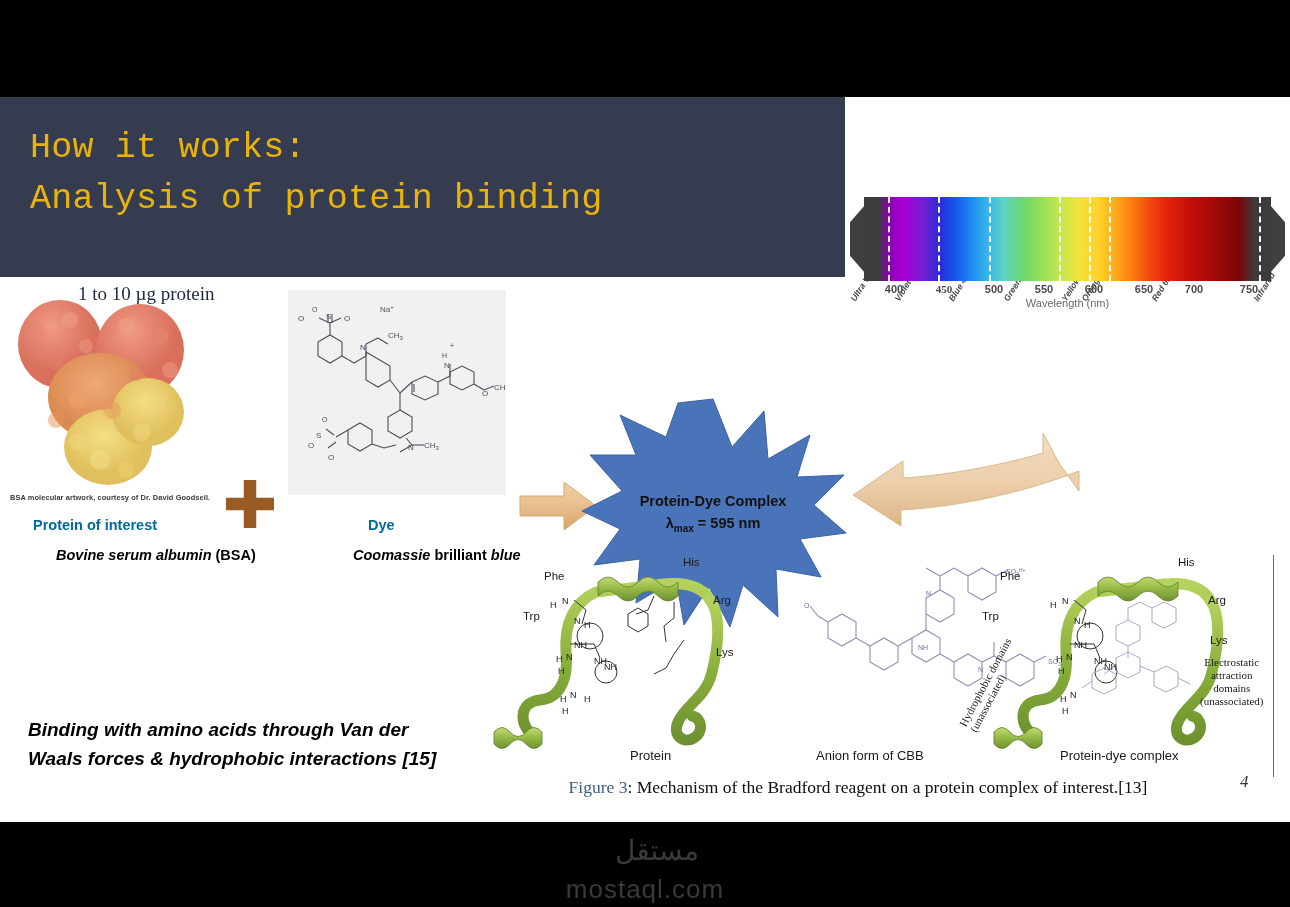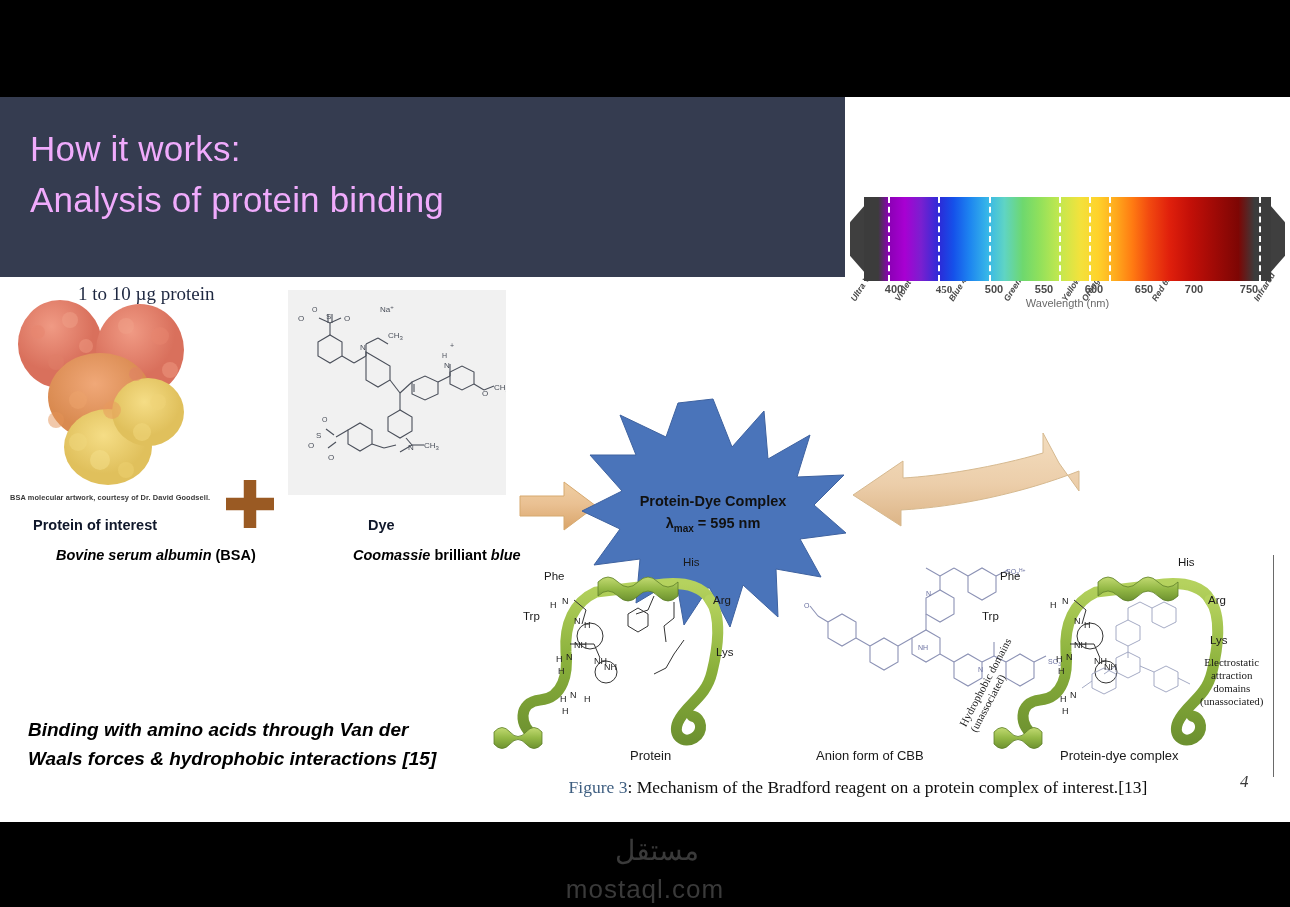--- a/index.html
+++ b/index.html
@@ -19,22 +19,22 @@
     background:#fff; overflow:hidden;
   }
 
   
   #header {
     position:absolute; left:0; top:0; width:845px; height:180px;
     background:#353c50;
   }
   #header .ttl {
     position:absolute; left:30px; top:26px;
-    font-family:Liberation Sans, sans-serif;
-    font-size:35px; color:#f0abfc; line-height:51px; white-space:pre-line;
+    font-family:Liberation Mono, monospace;
+    font-size:35px; color:#eab308; line-height:51px; white-space:pre-line;
     letter-spacing:.2px;
   }
 
   
   #spectrum { position:absolute; left:845px; top:0; width:445px; height:228px; background:#fff; }
   #spec-inner { position:absolute; left:0; top:0; width:445px; height:228px; }
   .spec-lab {
     position:absolute; transform-origin:left bottom; transform:rotate(-58deg);
     font-size:8.6px; font-weight:700; font-style:italic; color:#4a4a4a;
     white-space:nowrap; font-family:"Liberation Sans", sans-serif;
@@ -87,21 +87,21 @@
   #plus-sign {
     position:absolute; left:226px; top:383px; width:48px; height:48px;
     background:#9a5a23;
     clip-path:polygon(37% 0,63% 0,63% 37%,100% 37%,100% 63%,63% 63%,63% 100%,37% 100%,37% 63%,0 63%,0 37%,37% 37%);
   }
   #dye-box {
     position:absolute; left:288px; top:193px; width:218px; height:205px;
     background:#f1f1f1;
   }
   .lbl-bold {
-    position:absolute; font-size:14.5px; font-weight:700; color:#0f172a;
+    position:absolute; font-size:14.5px; font-weight:700; color:#0369a1;
   }
   .lbl-italic {
     position:absolute; font-size:14.5px; font-weight:700; color:#000;margin-left:26px;
   }
   .lbl-italic i { font-style:italic; }
 
   
   #arrow-right { position:absolute; left:518px; top:382px; width:80px; height:54px; }
   #arrow-curved { position:absolute; left:845px; top:330px; width:240px; height:125px; }
 

